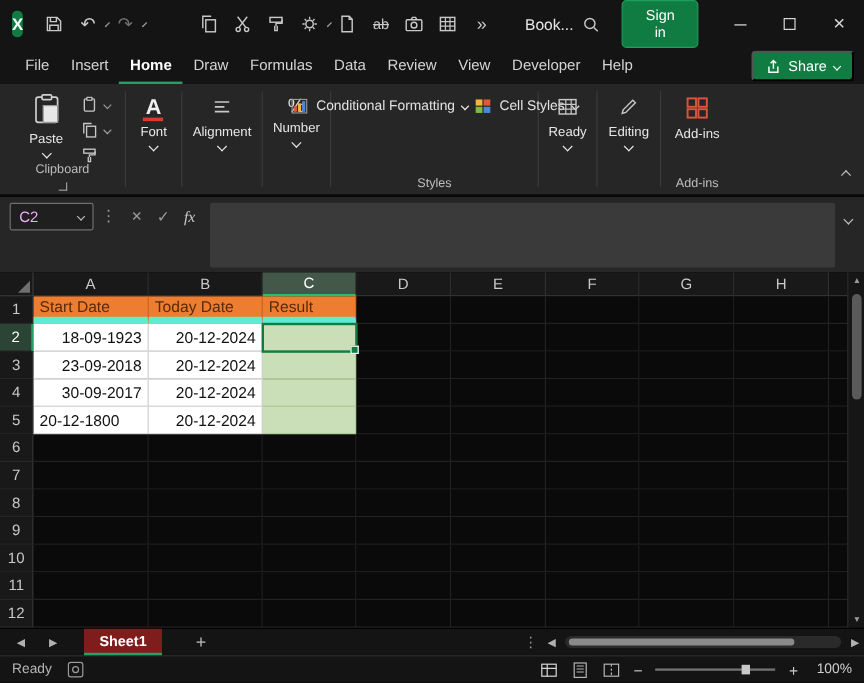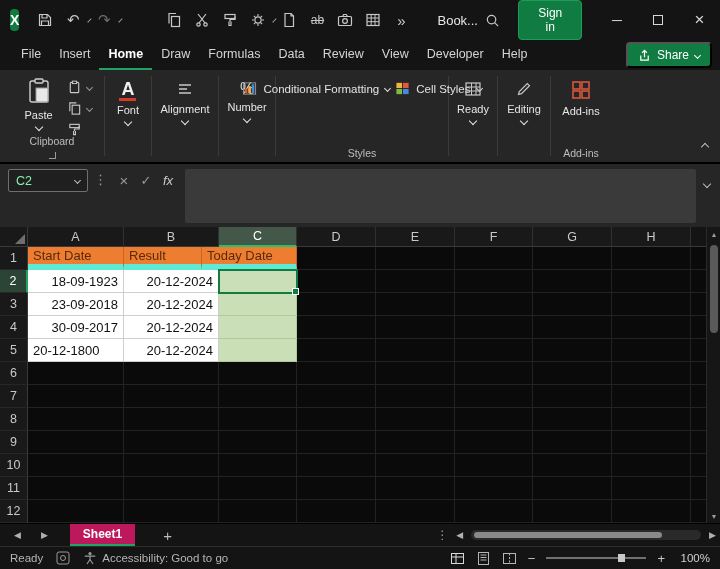--- a/index.html
+++ b/index.html
@@ -56,27 +56,27 @@
     border-bottom:3px solid #d83b2d; padding:0 2px; }
   .pct { font-size:16px; color:#d8d8d8; line-height:18px; }
   .styles-col { display:flex; flex-direction:row; gap:5px; align-items:flex-start; padding-top:3px; }
   .stylerow { display:flex; align-items:center; gap:6px; color:#e2e2e2; font-size:11.5px; white-space:nowrap; }
   .stylerow svg { width:15px; height:15px; flex:none; }
   .collapse-btn { position:absolute; right:12px; bottom:8px; color:#bdbdbd; }
 
   
   .fbar { height:64px; background:#262626; border-top:1px solid #000; display:flex;
     align-items:flex-start; padding:5px 8px 0 8px; }
-  .namebox { width:80px; height:23px; background:#1f1f1f; border:1px solid #6f6f6f; border-radius:2px;
-    display:flex; align-items:center; padding:0 7px; color:#86efac; font-size:12.5px; }
+  .namebox { width:70px; height:23px; background:#1f1f1f; border:1px solid #6f6f6f; border-radius:2px;
+    display:flex; align-items:center; padding:0 7px; color:#f0abfc; font-size:12.5px; }
   .namebox .chev { margin-left:auto; color:#bdbdbd; }
   .fdots { color:#9a9a9a; font-size:13px; margin:3px 6px 0 6px; }
   .fbtn { width:22px; height:23px; display:flex; align-items:center; justify-content:center;
     color:#9a9a9a; font-size:13px; }
-  .fx { font-family:Liberation Sans, sans-serif; font-style:italic; font-size:13px; color:#c8c8c8; }
+  .fx { font-family:Liberation Serif, serif; font-style:italic; font-size:13px; color:#c8c8c8; }
   .finput { flex:1; height:54px; background:#3a3a3a; border-radius:2px; margin-left:6px;
     position:relative; color:#e6e6e6; font-size:12.5px; padding:3px 8px; }
   .fexpand { margin:4px 2px 0 8px; color:#bdbdbd; }
 
   
   .gridwrap { position:relative; height:296px; background:#0a0a0a; }
   .colhdrs { display:flex; height:20px; }
   .corner { width:28px; height:20px; background:#191919; border-right:1px solid #3a3a3a;
     border-bottom:1px solid #3a3a3a; position:relative; }
   .tri { position:absolute; right:2px; bottom:2px; width:0; height:0;
@@ -106,21 +106,21 @@
     border-left:1px solid #2a2a2a; }
   .vs-arrow { width:14px; height:14px; display:flex; align-items:center; justify-content:center;
     color:#999; font-size:7px; }
   .vs-thumb { position:absolute; left:3px; top:18px; width:8px; height:88px; background:#5a5a5a; border-radius:4px; }
   .vs-down { position:absolute; bottom:0; }
 
   
   .sheetbar { height:23px; background:#141414; display:flex; align-items:stretch; border-top:1px solid #000; }
   .snav { display:flex; align-items:center; gap:20px; padding:0 14px; color:#b0b0b0; font-size:9px; }
   .sheettab { margin-left:8px; padding:0 13px; display:flex; align-items:center; color:#fff;
-    font-size:12px; font-weight:bold; border-bottom:2.5px solid #21A366; background:#be185d; }
+    font-size:12px; font-weight:bold; border-bottom:2.5px solid #21A366; background:#7f1d1d; }
   .addsheet { margin-left:28px; color:#bdbdbd; font-size:15px; display:flex; align-items:center; }
   .sb-right { margin-left:auto; display:flex; align-items:center; gap:8px; padding-right:4px; }
   .sb-dots { color:#9a9a9a; font-size:12px; }
   .hs-arrow { color:#b0b0b0; font-size:9px; }
   .hs-track { width:230px; height:10px; background:#2a2a2a; border-radius:5px; position:relative; }
   .hs-thumb { position:absolute; left:3px; top:2px; width:188px; height:6px; background:#8a8a8a; border-radius:3px; }
 
   
   .statusbar { height:23px; background:#141414; border-top:1px solid #2d2d2d; display:flex;
     align-items:center; padding:0 10px; color:#b5b5b5; font-size:11.5px; }
@@ -419,22 +419,22 @@
       <div class="ch w-e">E</div>
       <div class="ch w-f">F</div>
       <div class="ch w-g">G</div>
       <div class="ch w-h">H</div>
       <div class="ch w-fill"></div>
     </div>
 
     <div class="grow">
       <div class="rh">1</div>
       <div class="c w-a orange al">Start Date</div>
+      <div class="c w-b orange al">Today Date</div>
       <div class="c w-c orange al">Result</div>
-      <div class="c w-b orange al">Today Date</div>
       <div class="c w-d"></div>
       <div class="c w-e"></div>
       <div class="c w-f"></div>
       <div class="c w-g"></div>
       <div class="c w-h"></div>
       <div class="c w-fill"></div>
     </div>
 
     <div class="grow">
       <div class="rh active">2</div>
@@ -604,29 +604,20 @@
   </div>
 
   <div class="statusbar">
     <div class="st-left">
       <span>Ready</span>
       <span class="st-ico">
         <svg viewBox="0 0 14 14">
             <rect x="1" y="1" width="12" height="12" rx="2" fill="none" stroke="#9a9a9a"></rect>
             <circle cx="7" cy="7" r="2.5" fill="none" stroke="#9a9a9a"></circle>
           </svg>
-      </span>
-      <span class="acc-btn">
-        <span class="st-ico">
-          <svg viewBox="0 0 14 14">
-              <circle cx="7" cy="2.6" r="1.6" fill="#9a9a9a"></circle>
-              <path d="M1.8 5.2h10.4M7 5.2v3.3M7 8.5L4 13M7 8.5l3 4.5" stroke="#9a9a9a" fill="none" stroke-width="1.2"></path>
-            </svg>
-        </span>
-        <span>Accessibility: Good to go</span>
       </span>
     </div>
     <div class="st-right">
       <span class="viewbtn">
         <svg viewBox="0 0 15 15">
             <rect x="1.5" y="2.5" width="12" height="10" fill="none" stroke="#d8d8d8"></rect>
             <path d="M1.5 6h12M6 2.5v10" stroke="#d8d8d8"></path>
           </svg>
       </span>
       <span class="viewbtn">

